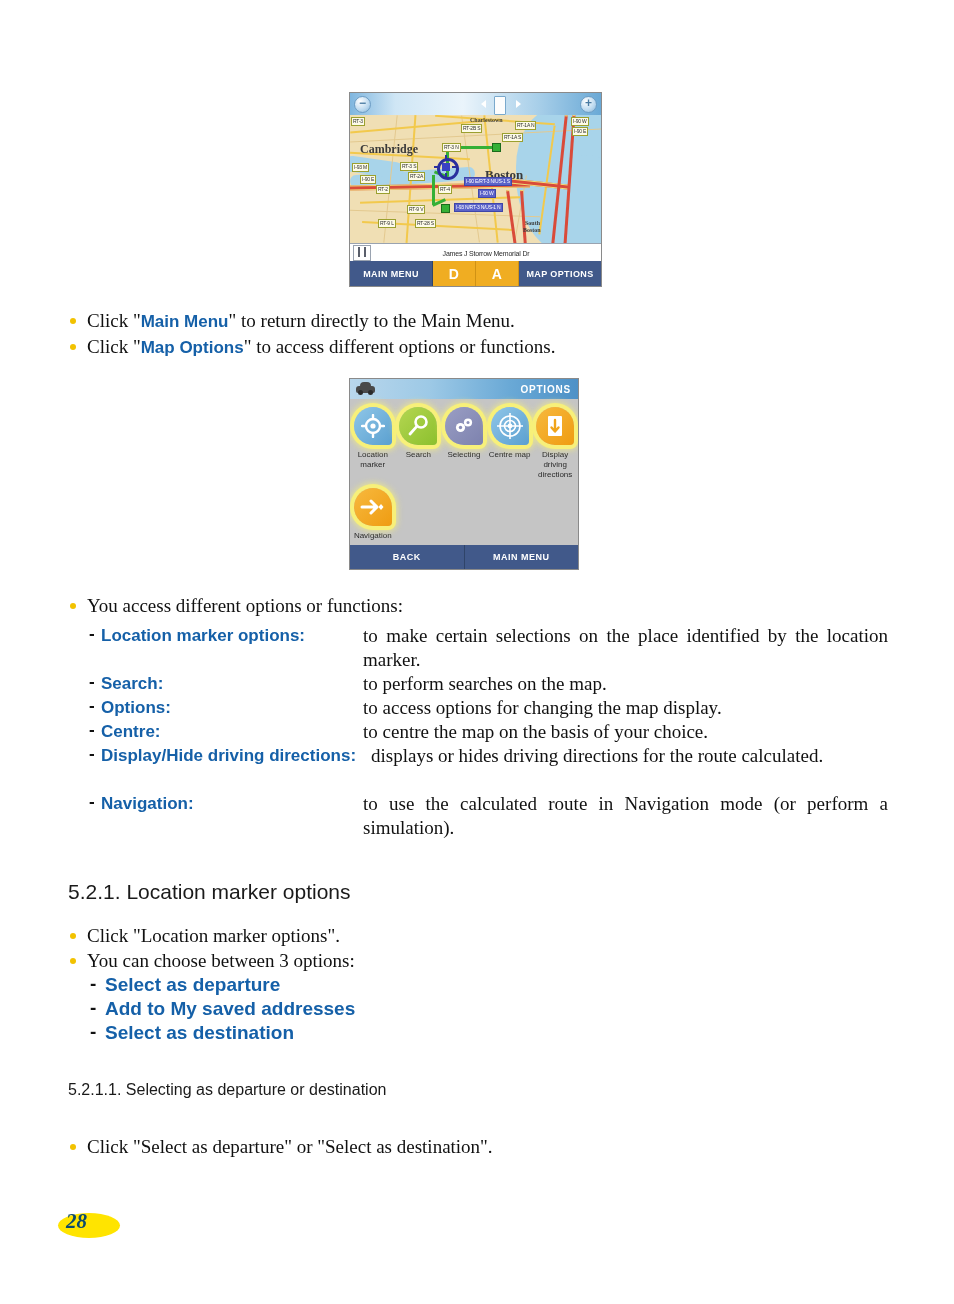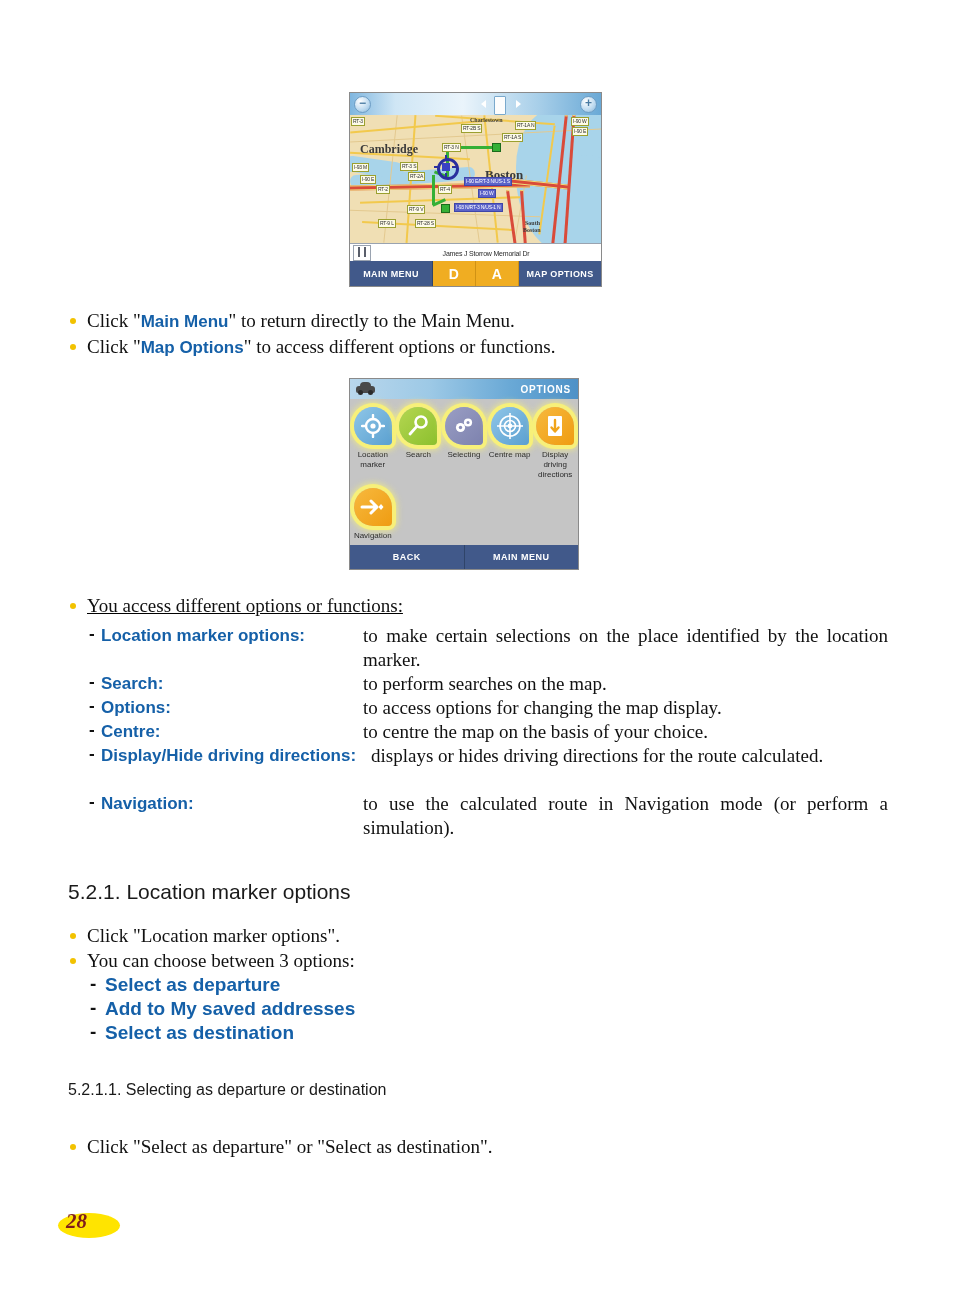--- a/index.html
+++ b/index.html
@@ -488,21 +488,21 @@
     border-radius: 50%;
   }
   #page-number-text {
     position: absolute;
     left: 66px;
     top: 1209px;
     font-family: "Liberation Serif", serif;
     font-style: italic;
     font-weight: bold;
     font-size: 21px;
-    color: #7f1d1d;
+    color: #0c4a6e;
   }
 </style>
 </head>
 <body>
 
 <div class="figure" id="map-figure">
 
   <div class="map-topbar">
     <div class="zoom-circle" id="zoom-out-btn">−</div>
     <div class="zoom-slider-group">
@@ -685,21 +685,21 @@
     </div>
 </div>
 
 <div class="block" style="left:60px; top:308px; width:840px;">
   <ul class="bullets">
     <li><span>Click "</span><span class="blue">Main Menu</span><span>" to return directly to the Main Menu.</span></li>
     <li><span>Click "</span><span class="blue">Map Options</span><span>" to access different options or functions.</span></li>
   </ul>
 </div>
 
-<div class="block" style="left:60px; top:593px; width:860px;text-decoration:underline;">
+<div class="block" style="left:60px; top:593px; width:860px;">
   <ul class="bullets">
     <li>You access different options or functions:</li>
   </ul>
   <div class="deflist" id="deflist" style="margin-top:6px;">
       <div class="defrow" style="min-height: 48px;"><span class="defterm">Location marker options:</span><div class="defdesc">to make certain selections on the place identified by the location marker.</div></div>
       <div class="defrow" style="min-height: 24px;"><span class="defterm">Search:</span><div class="defdesc nojust">to perform searches on the map.</div></div>
       <div class="defrow" style="min-height: 24px;"><span class="defterm">Options:</span><div class="defdesc nojust">to access options for changing the map display.</div></div>
       <div class="defrow" style="min-height: 24px;"><span class="defterm">Centre:</span><div class="defdesc nojust">to centre the map on the basis of your choice.</div></div>
       <div class="defrow" style="min-height: 48px;"><span class="defterm">Display/Hide driving directions:</span><div class="defdesc shift">displays or hides driving directions for the route calculated.</div></div>
       <div class="defrow" style="min-height: 48px;"><span class="defterm">Navigation:</span><div class="defdesc">to use the calculated route in Navigation mode (or perform a simulation).</div></div>

